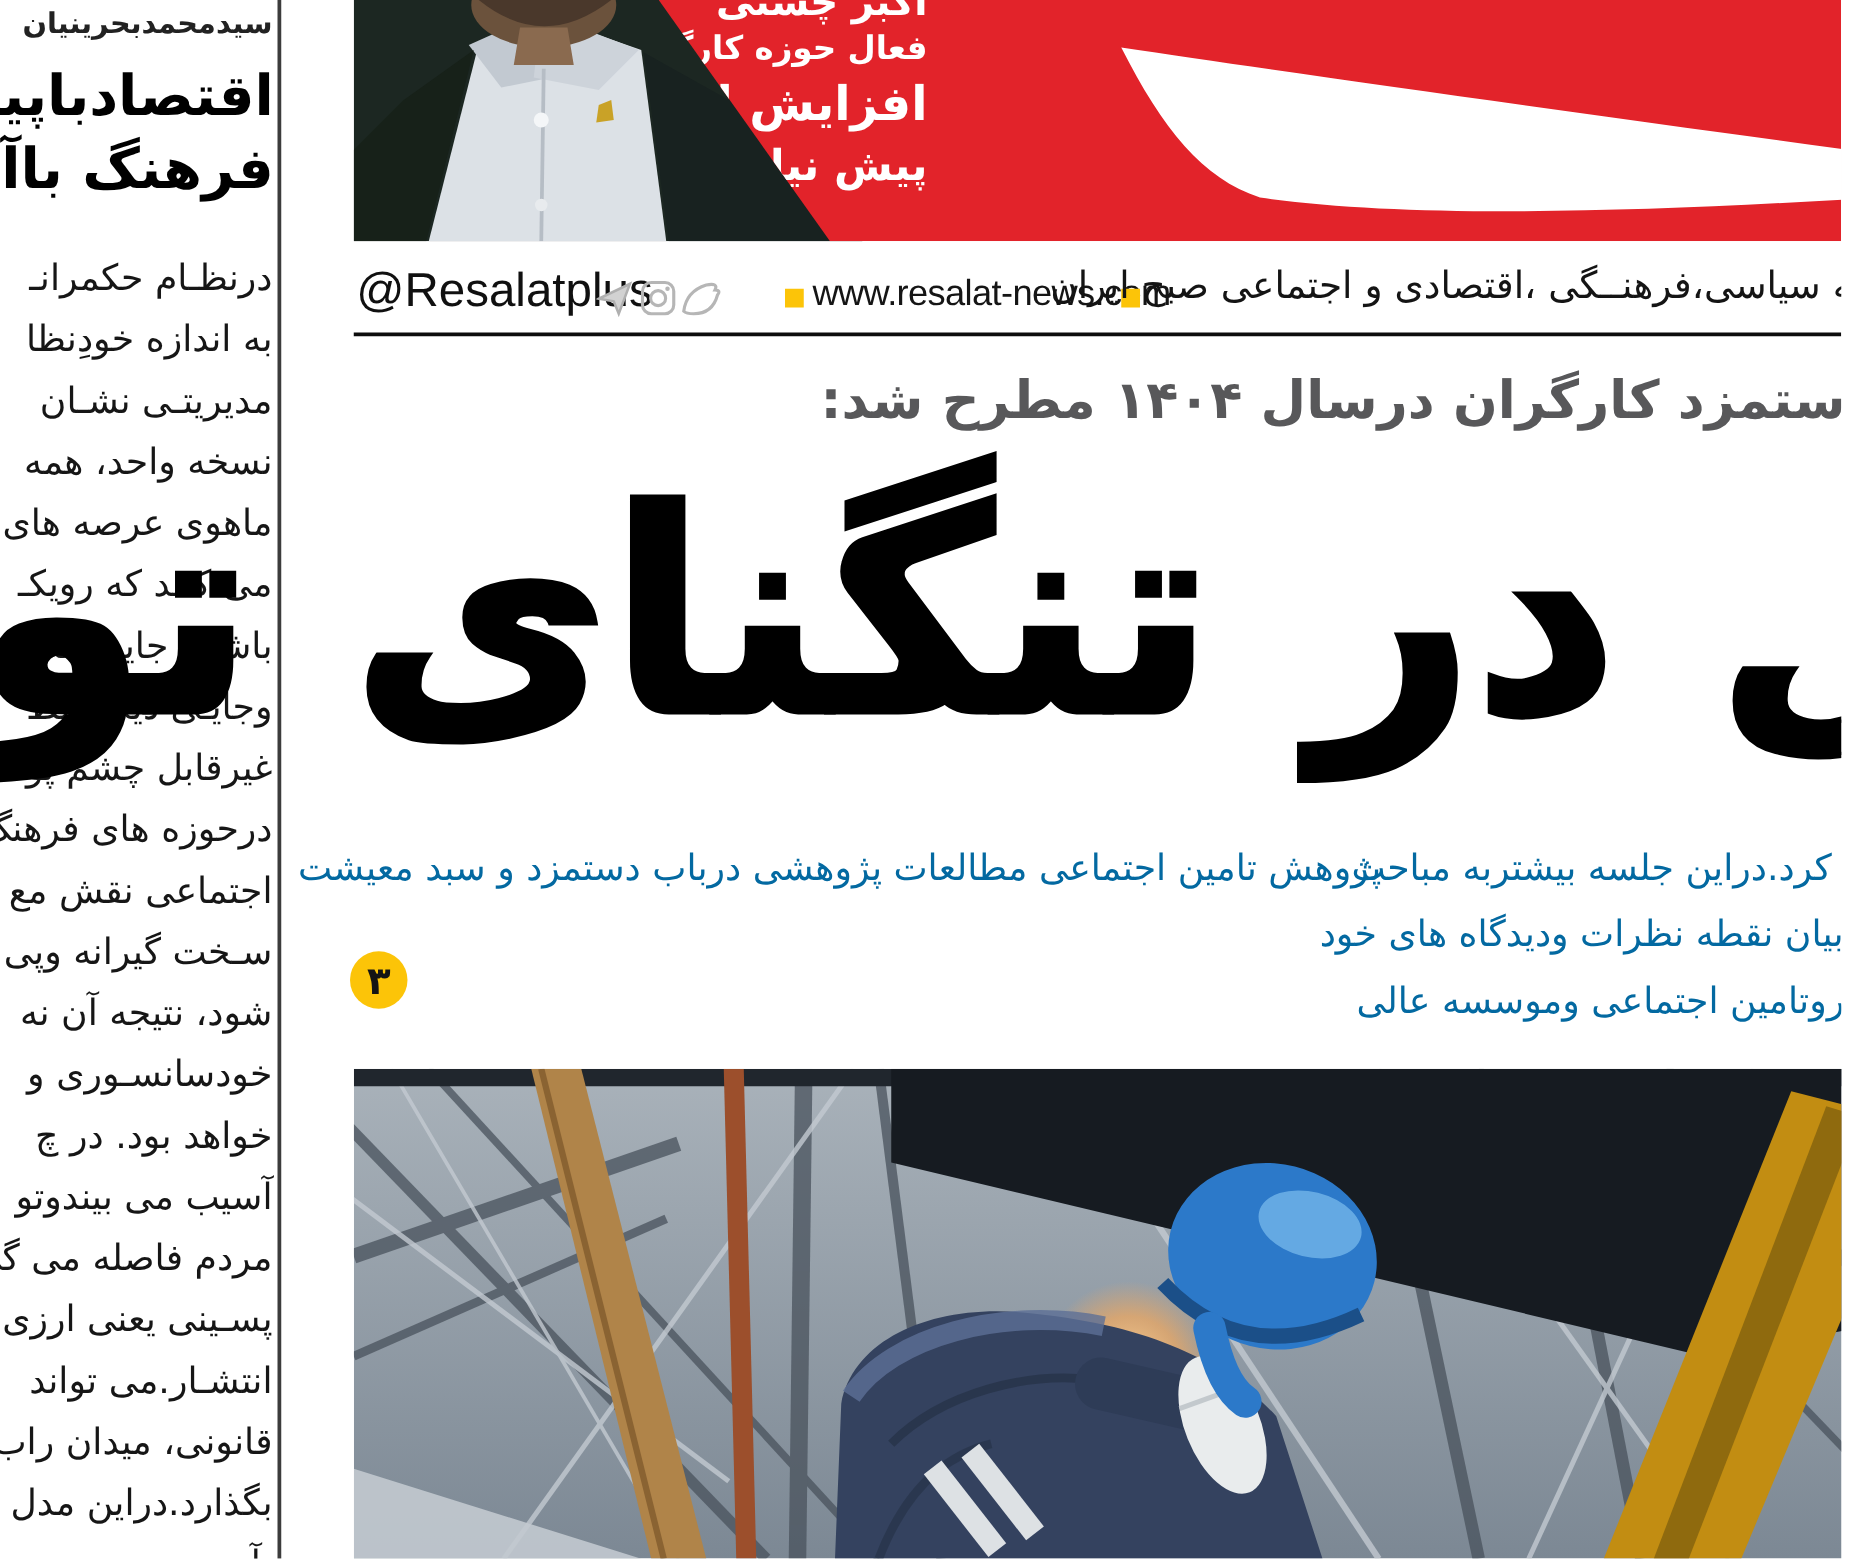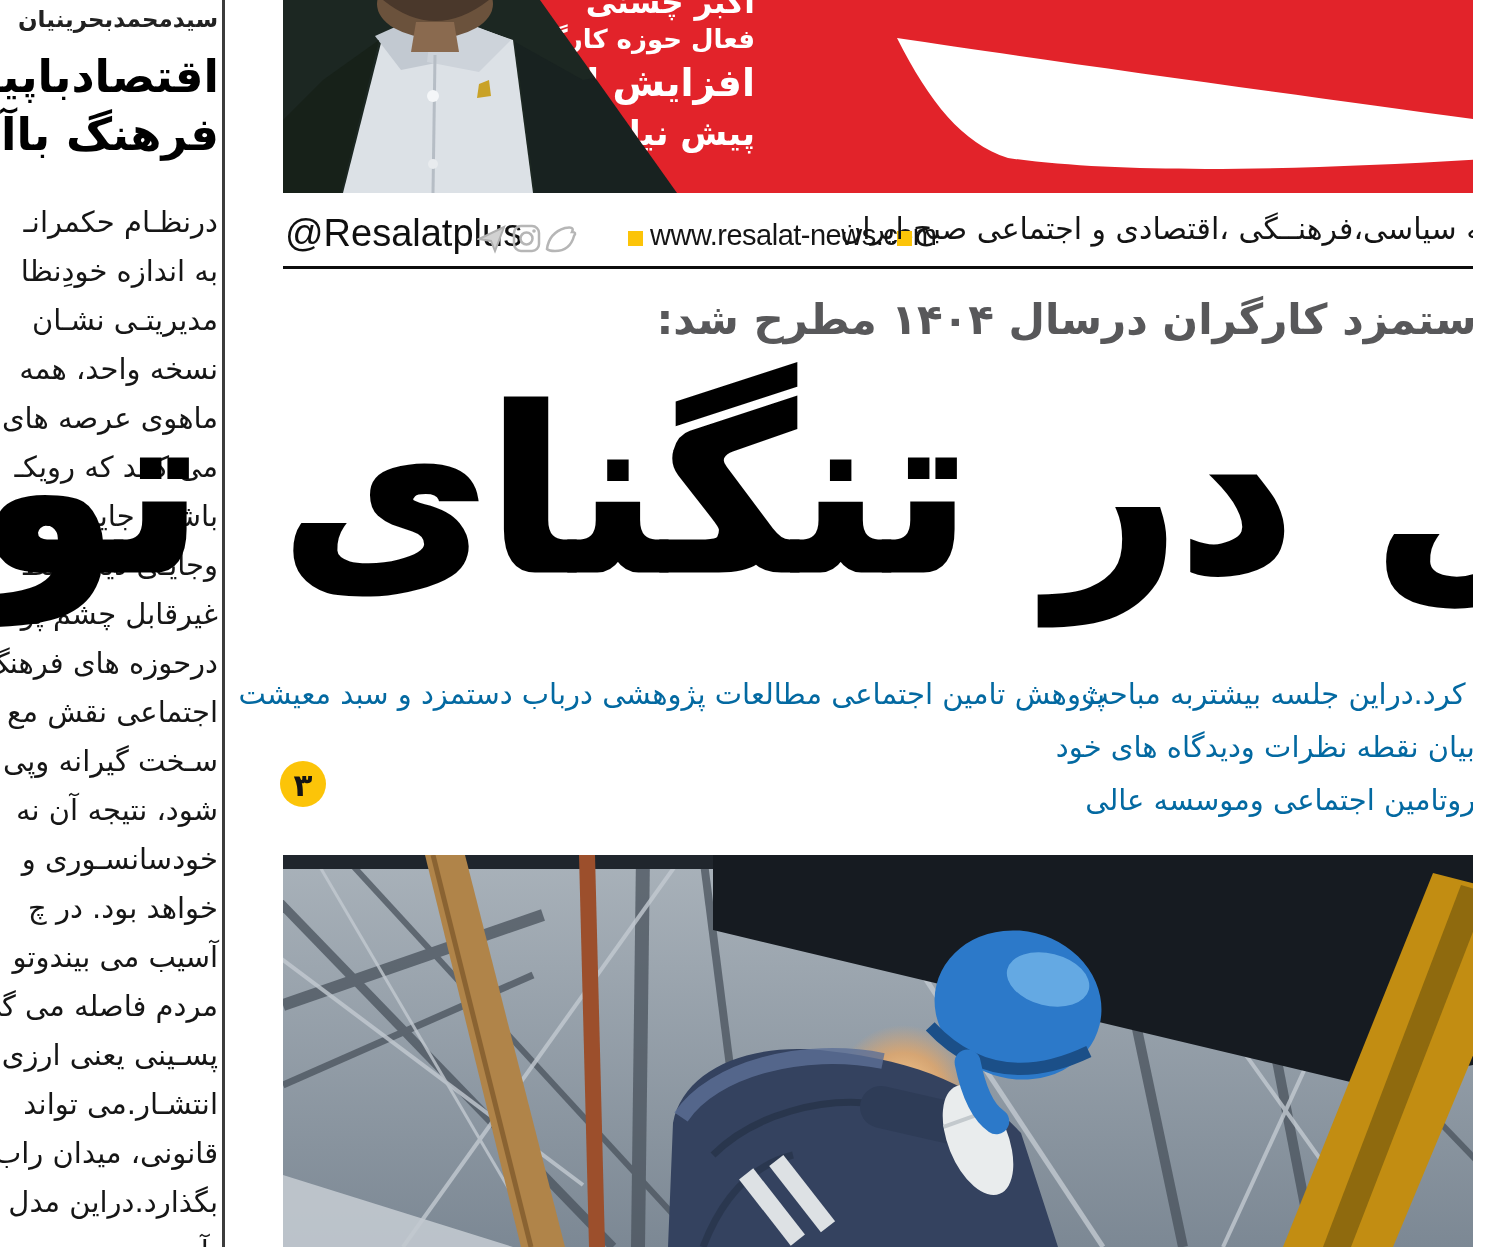--- a/index.html
+++ b/index.html
@@ -14,21 +14,21 @@
          text-align:right;white-space:nowrap;letter-spacing:-1px;color:#000;}
   .lc-h2{position:absolute;left:-80px;width:299px;top:108px;font-size:45px;font-weight:bold;
          text-align:right;white-space:nowrap;letter-spacing:-1px;color:#000;}
   .lc-body{position:absolute;left:-80px;width:298px;top:198px;}
   .lc-line{height:49px;line-height:49px;font-size:29px;text-align:right;white-space:nowrap;color:#161616;}
 
   .v-rule{position:absolute;left:222px;top:0;width:3px;height:1247px;background:#3c3c3c;}
 
   
   .speaker-photo{position:absolute;left:283px;top:0;width:407px;height:193px;}
-  .red-banner{position:absolute;left:540px;top:0;right:0;height:193px;background:var(--red,#e2232a);
+  .red-banner{position:absolute;left:527px;top:0;right:0;height:193px;background:var(--red,#e2232a);
               clip-path:polygon(0 0,100% 0,100% 100%,137px 100%);}
   .banner-text{position:absolute;left:2px;top:-16px;width:213px;color:#fff;text-align:right;}
   .bt-name{font-size:31px;font-weight:bold;height:36px;line-height:36px;white-space:nowrap;}
   .bt-role{font-size:26px;font-weight:bold;height:38px;line-height:38px;white-space:nowrap;}
   .bt-q1{font-size:38px;font-weight:bold;height:50px;line-height:50px;white-space:nowrap;}
   .bt-q2{font-size:34px;font-weight:bold;height:50px;line-height:50px;white-space:nowrap;}
   .swoosh{position:absolute;left:880px;top:25px;}
 
   
   .handle{position:absolute;left:285px;top:212px;font-size:38px;color:#101010;

